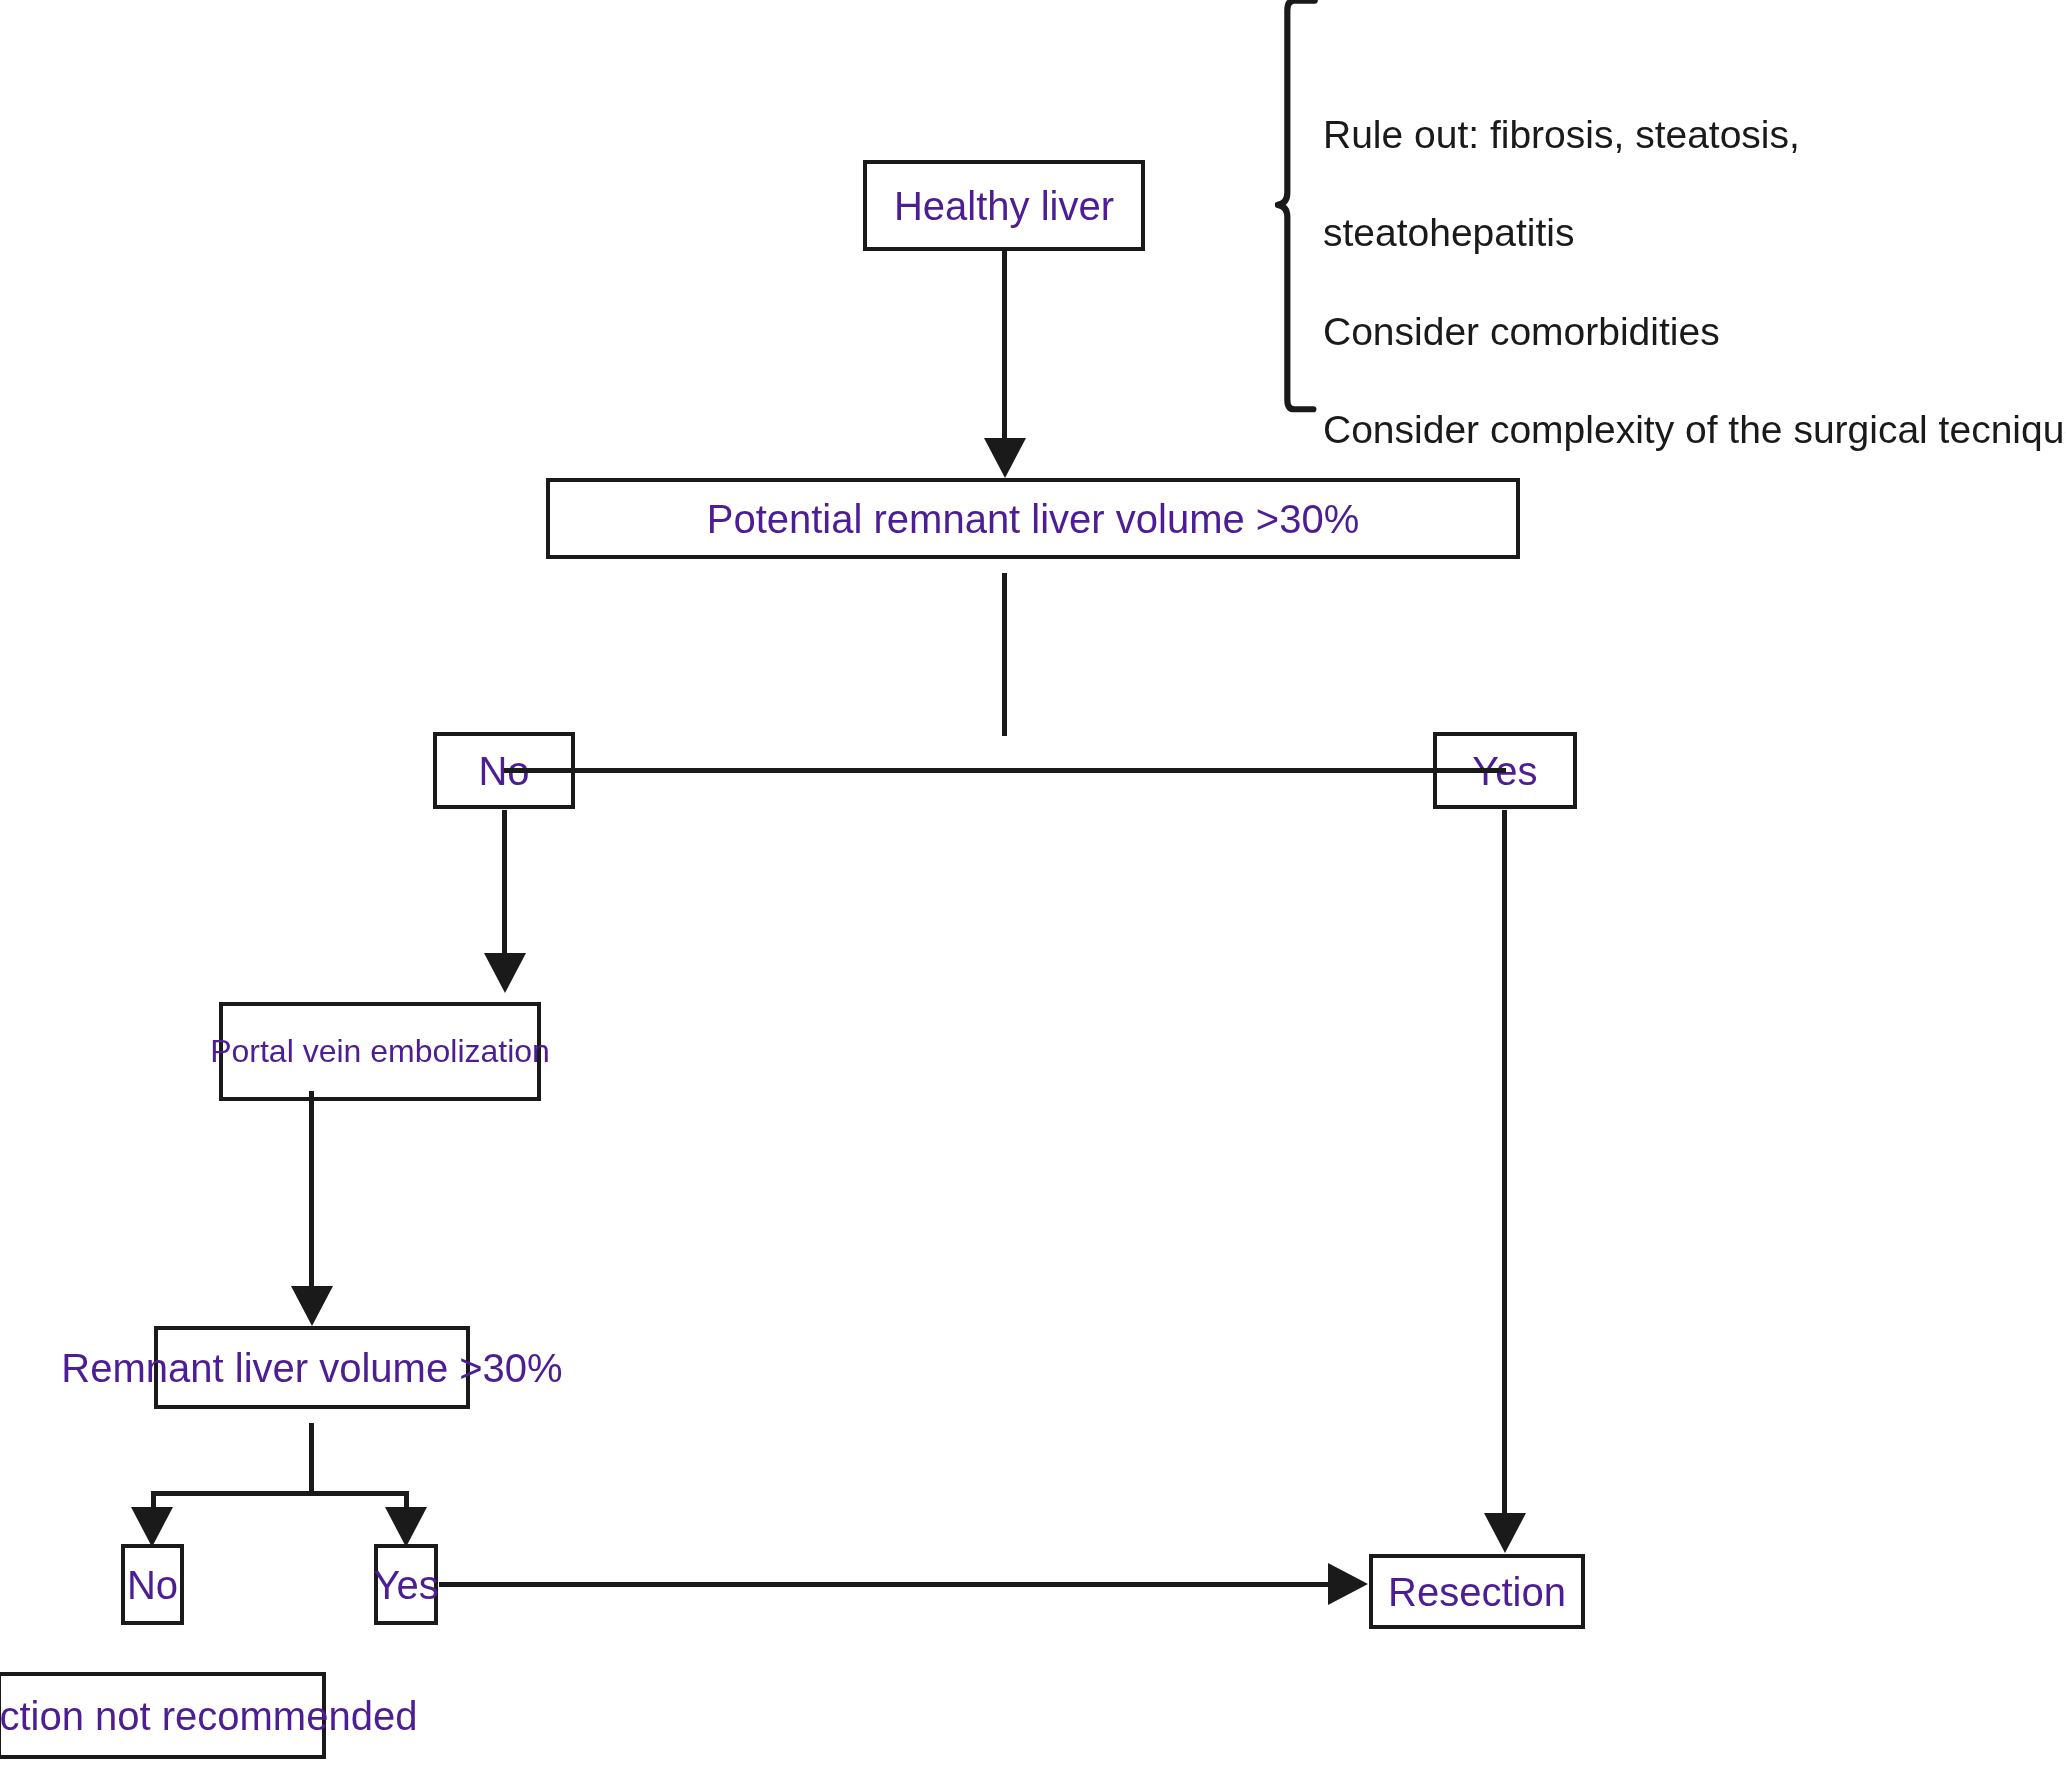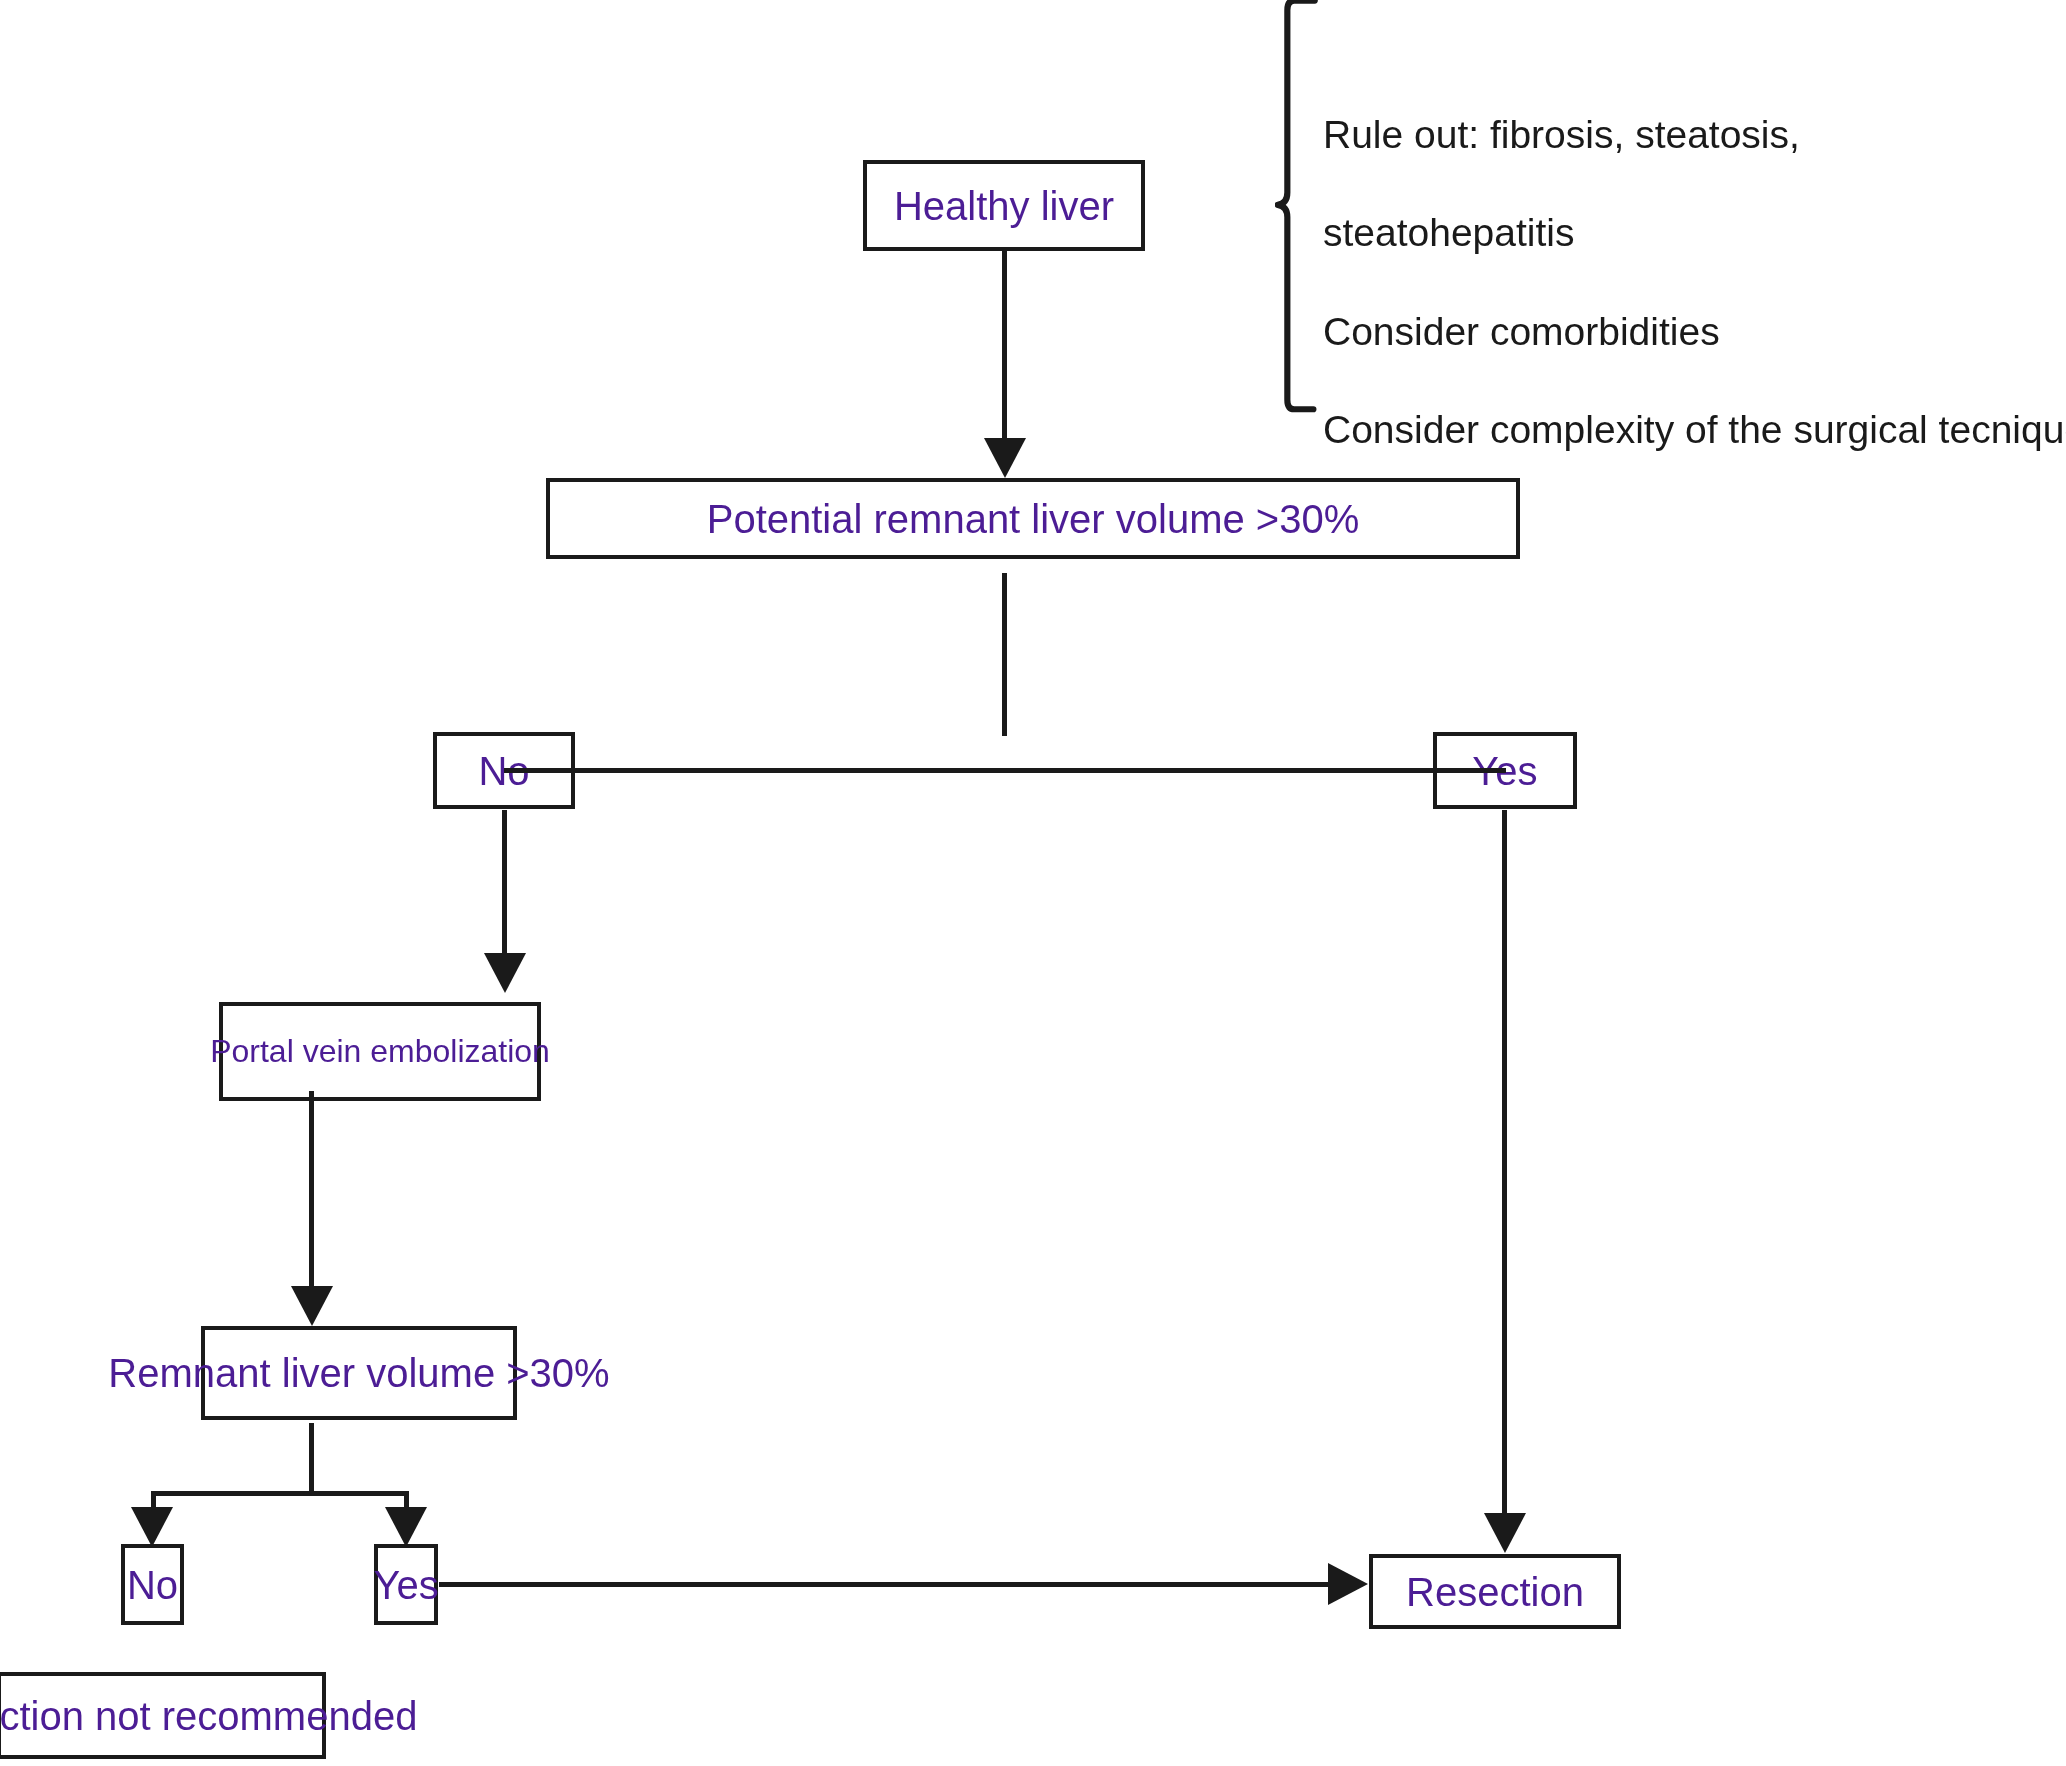--- a/index.html
+++ b/index.html
@@ -30,24 +30,24 @@
     white-space: nowrap;
   }
   .node span { display: block; }
 
   
   #node-healthy-liver      { left: 863px; top: 160px;  width: 282px;  height: 91px; font-size: 40px; }
   #node-potential-remnant  { left: 546px;  top: 478px;  width: 974px; height: 81px; font-size: 40px; }
   #node-decision1-no       { left: 433px;  top: 732px; width: 142px;  height: 77px; font-size: 40px; }
   #node-decision1-yes      { left: 1433px; top: 732px; width: 144px;  height: 77px; font-size: 40px; }
   #node-portal-vein        { left: 219px;  top: 1002px; width: 322px;  height: 99px; font-size: 32px; }
-  #node-remnant-volume     { left: 154px;  top: 1326px; width: 316px;  height: 94px; font-size: 40px; margin-left: 47px; }
+  #node-remnant-volume     { left: 154px;  top: 1326px; width: 316px;  height: 83px; font-size: 40px; }
   #node-decision2-no       { left: 121px;  top: 1544px; width: 63px;   height: 81px; font-size: 40px; }
   #node-decision2-yes      { left: 374px;  top: 1544px; width: 64px;   height: 81px; font-size: 40px; }
-  #node-resection          { left: 1369px; top: 1554px; width: 252px;  height: 75px; font-size: 40px; }
+  #node-resection          { left: 1369px; top: 1554px; width: 216px;  height: 75px; font-size: 40px; }
   #node-not-recommended    { left: -2.8px;   top: 1672px; width: 329px;  height: 87px; font-size: 40px; }
 
   
   .vline {
     position: absolute;
     width: 4.8px;
     background: #1a1a1a;
   }
   .hline {
     position: absolute;

